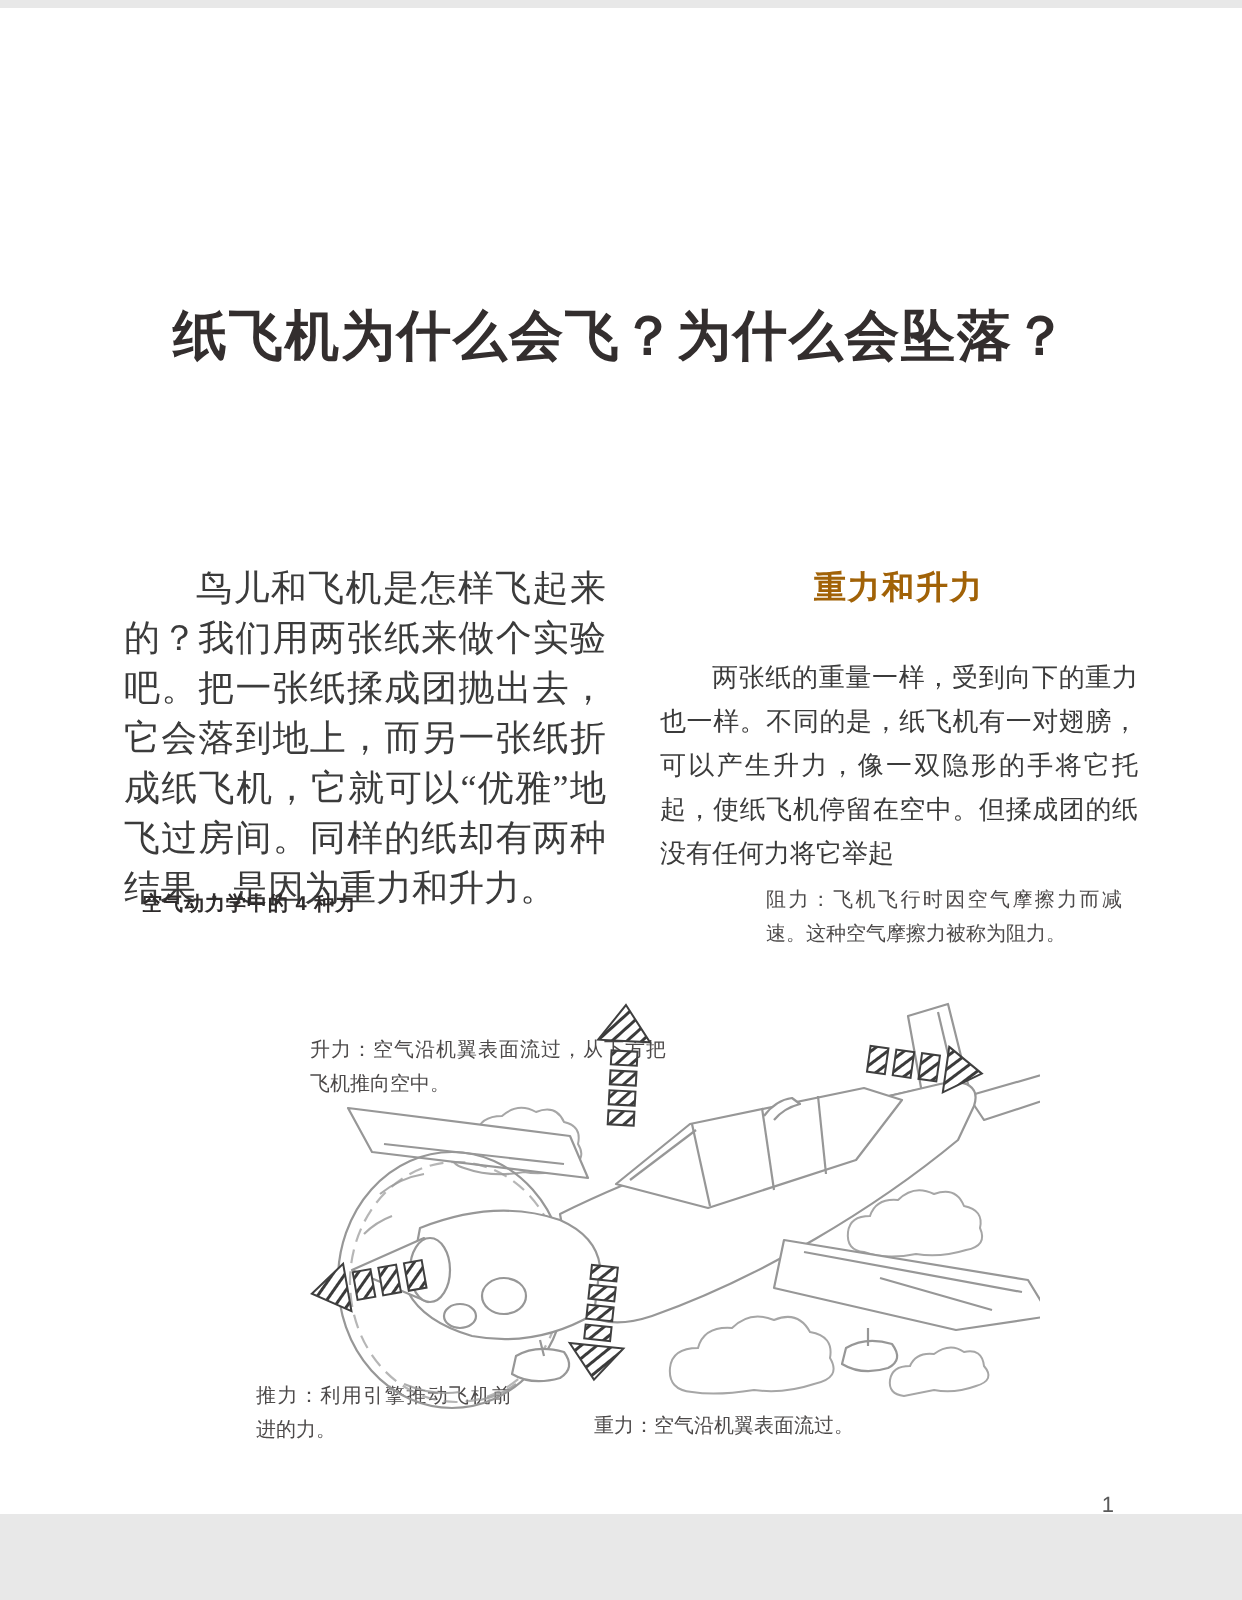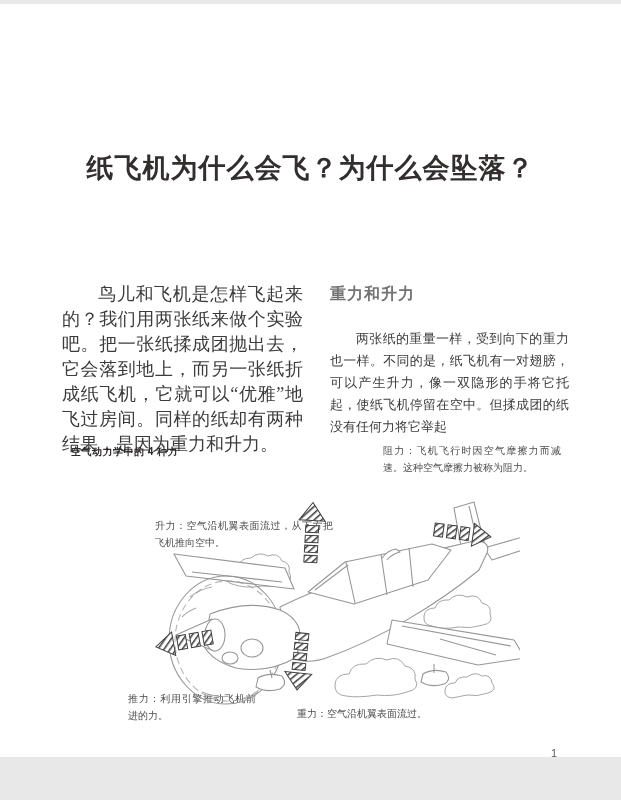--- a/index.html
+++ b/index.html
@@ -22,22 +22,22 @@
   }
   .col-left {
     position:absolute; left:62px; top:278px; width:241px;
     font-size:18px; line-height:25px;
     text-align:justify; text-indent:2em;
   }
   .col-right {
     position:absolute; left:330px; top:280px; width:239px;
   }
   .col-right .subhead {
-    text-align:left;
-    font-size:16px; font-weight:bold; color:#737373;
+    text-align:center;
+    font-size:16px; font-weight:bold; color:#a16207;
     letter-spacing:1px;
     margin-bottom:23px;
   }
   .col-right .body {
     font-size:13px; line-height:22px;
     text-align:justify; text-indent:2em;
   }
   .section-head {
     position:absolute; left:71px; top:441px;
     font-family:"Liberation Sans","DejaVu Sans",sans-serif;

